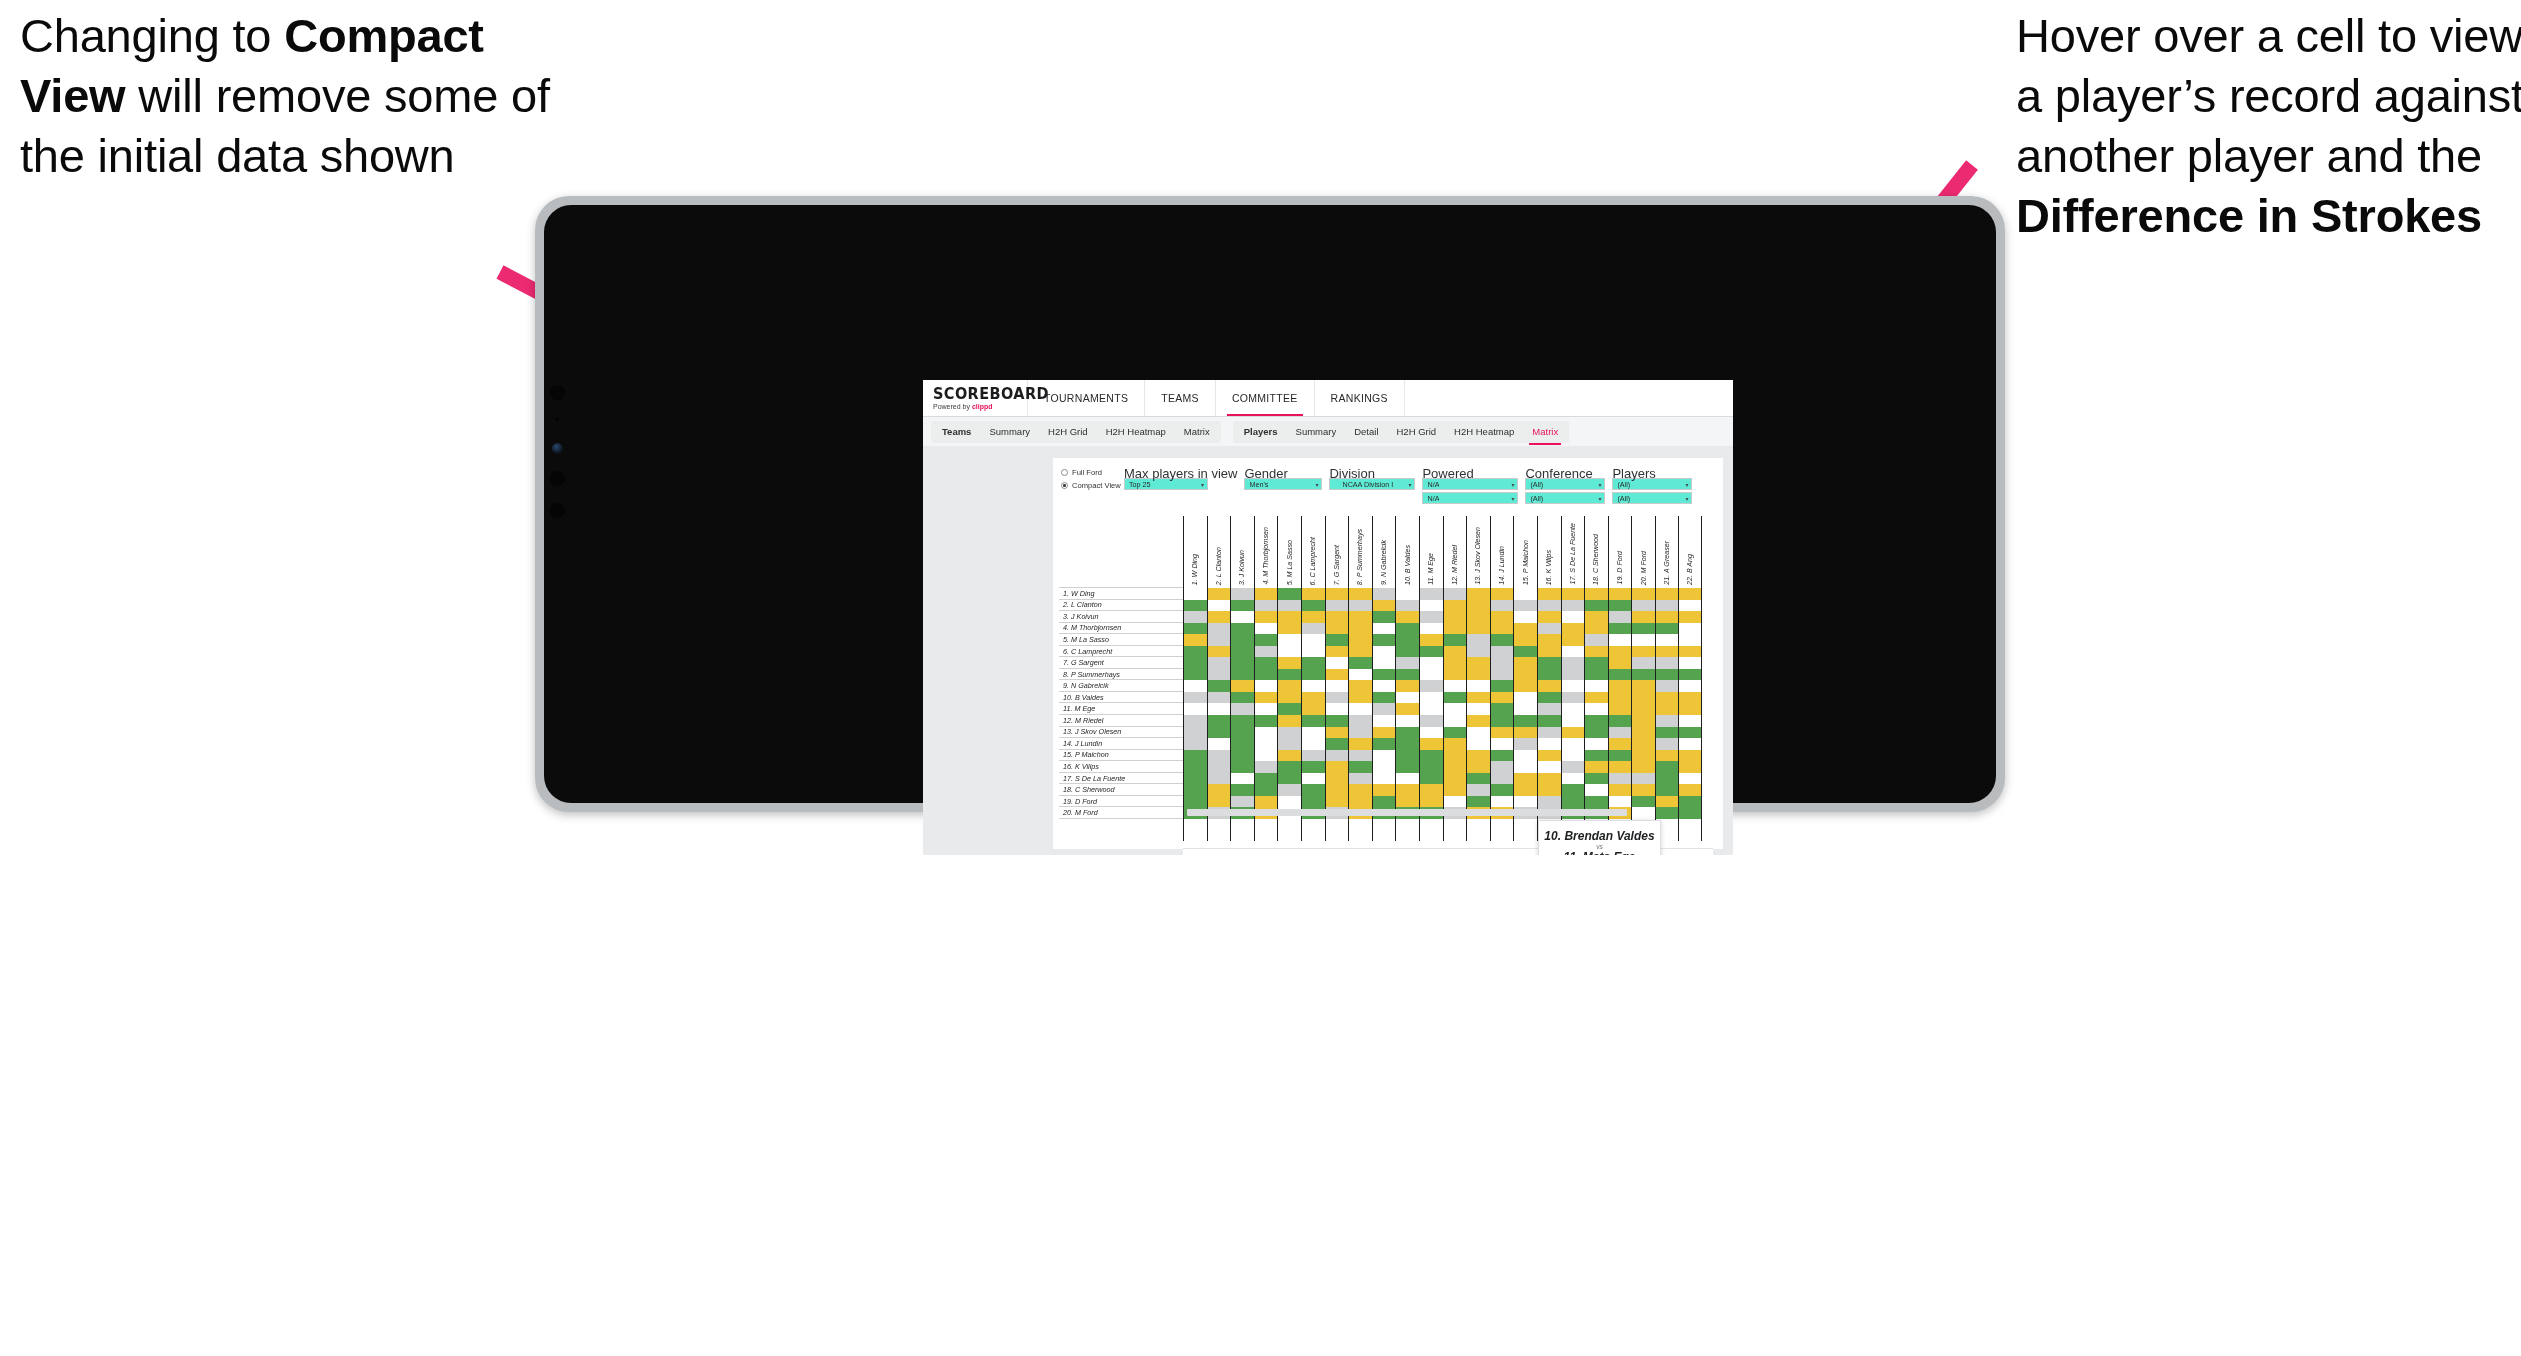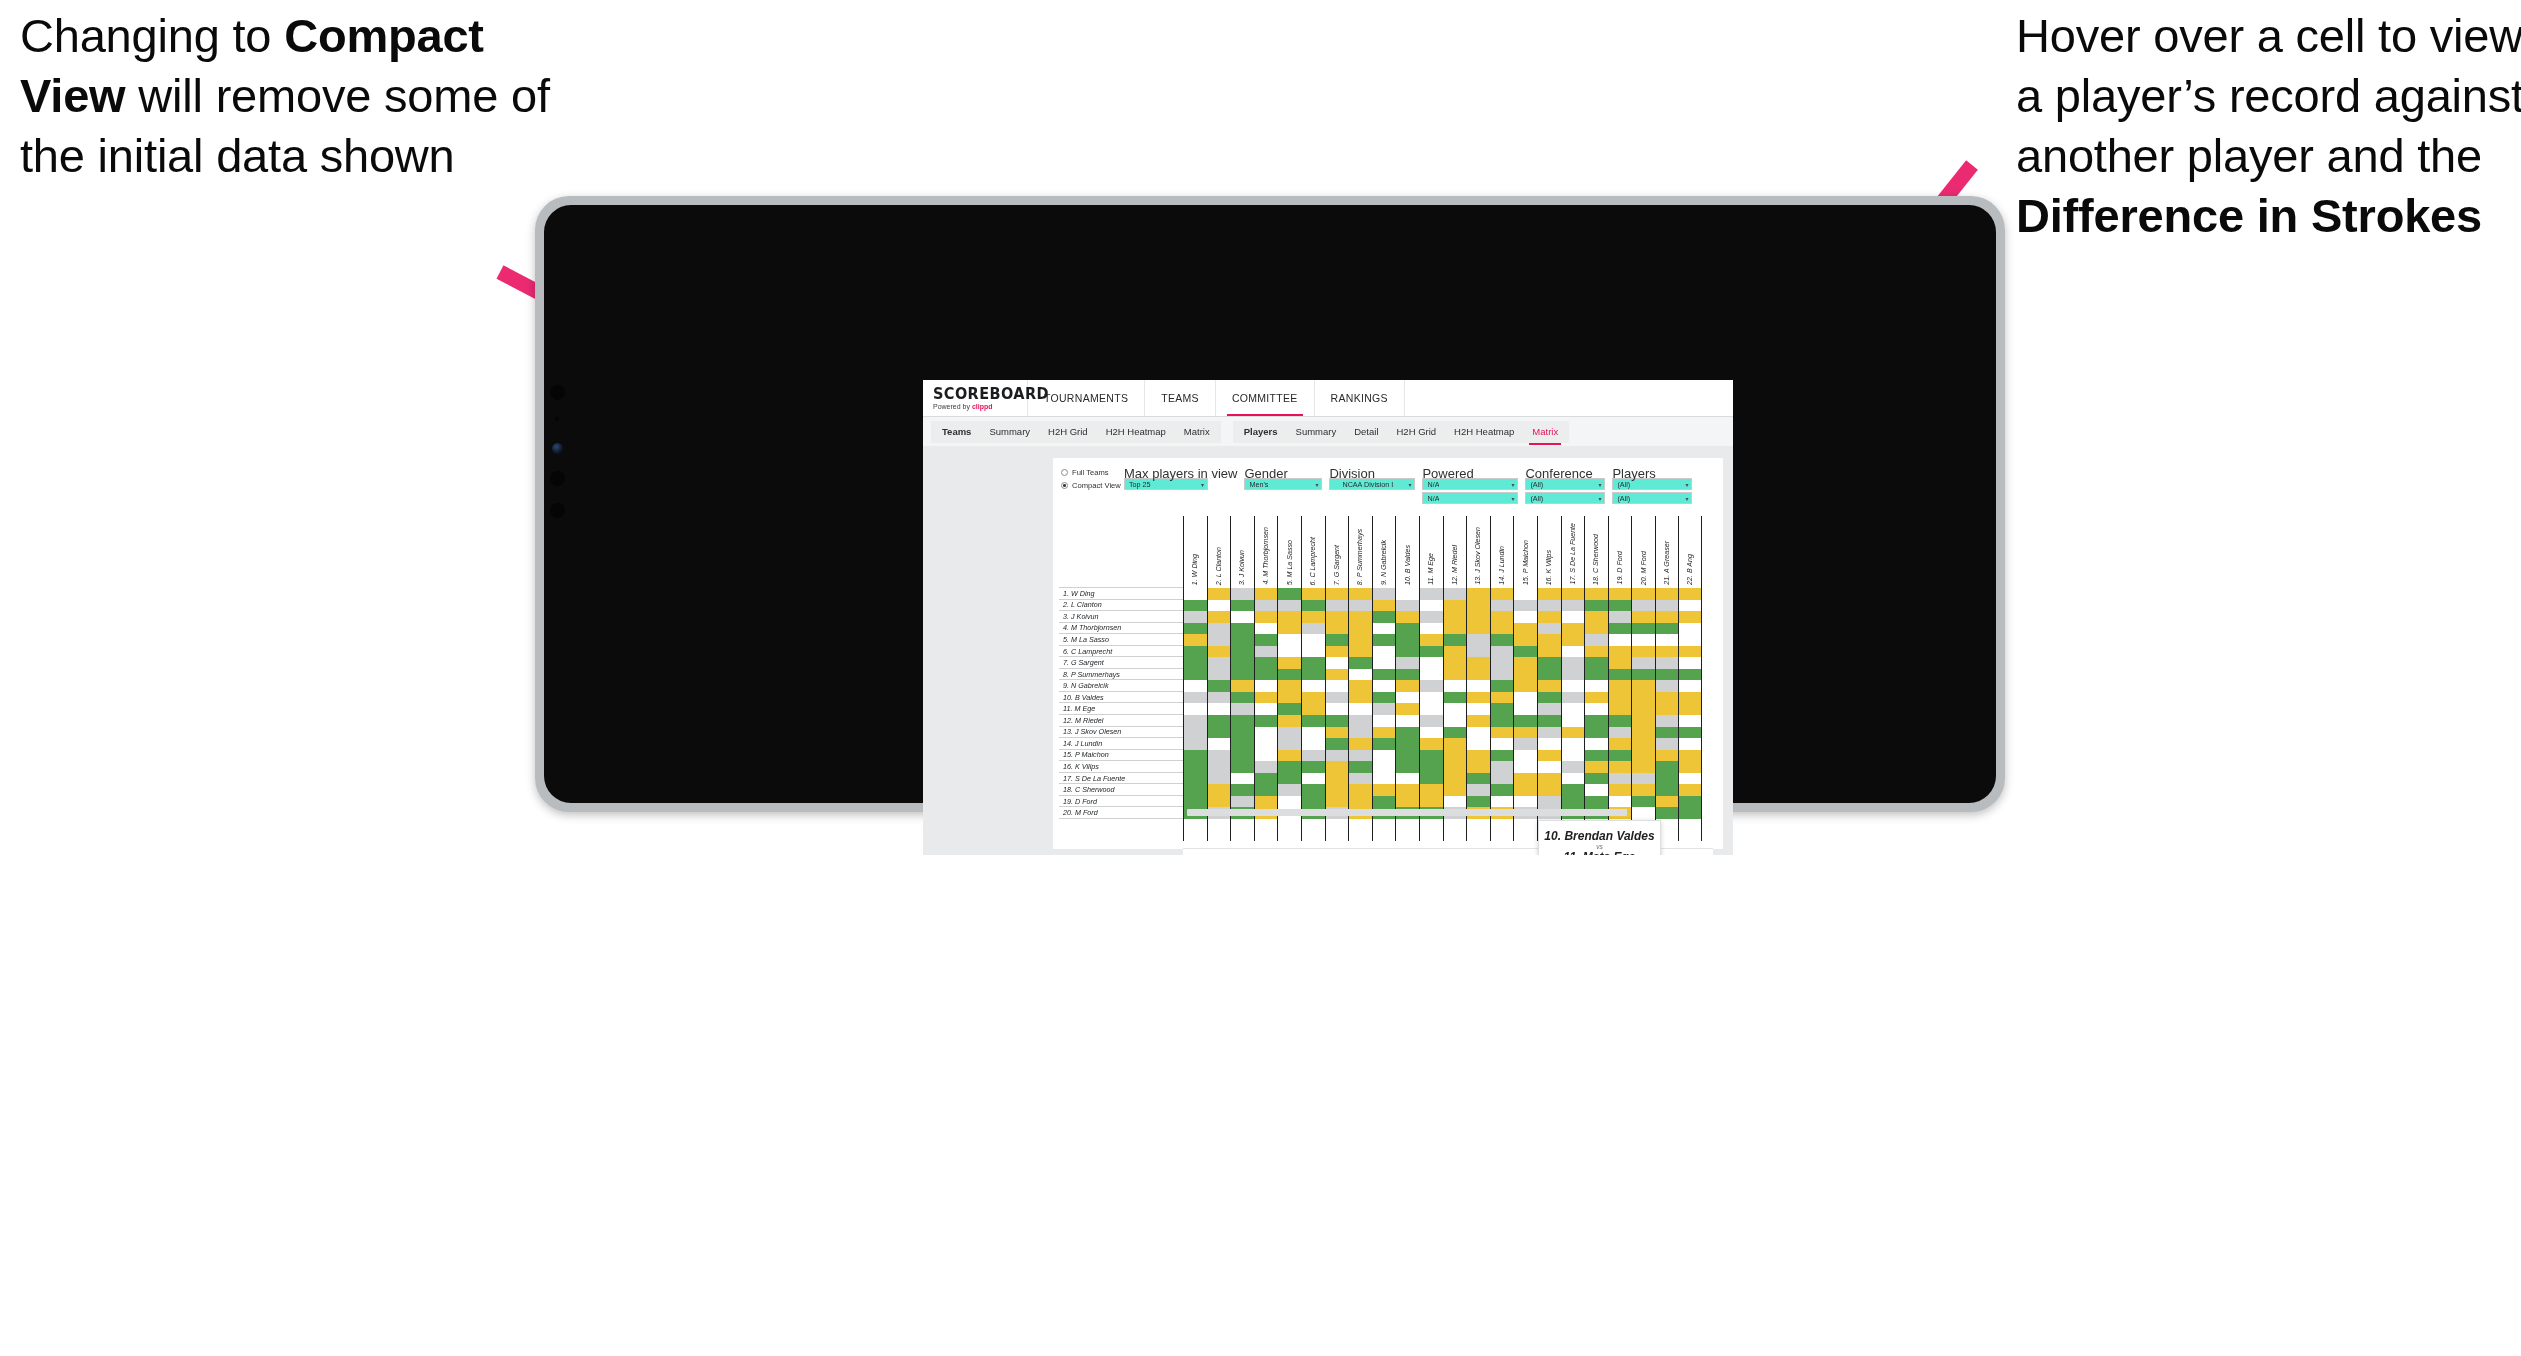--- a/index.html
+++ b/index.html
@@ -191,21 +191,21 @@
       </div>
     </div>
 
     <div class="vizshell">
       <div class="vizcard">
 
         <div class="filters">
           <div class="radio-col">
             <div class="radio-row">
               <span class="radio-mark"></span>
-              <span>Full Teams</span>
+              <span>Full Ford</span>
             </div>
             <div class="radio-row">
               <span class="radio-mark on"></span>
               <span>Compact View</span>
             </div>
           </div>
 
           <div class="fgroup">
             <div class="flabel">Max players in view</div>
             <div class="fsel w-mp">

